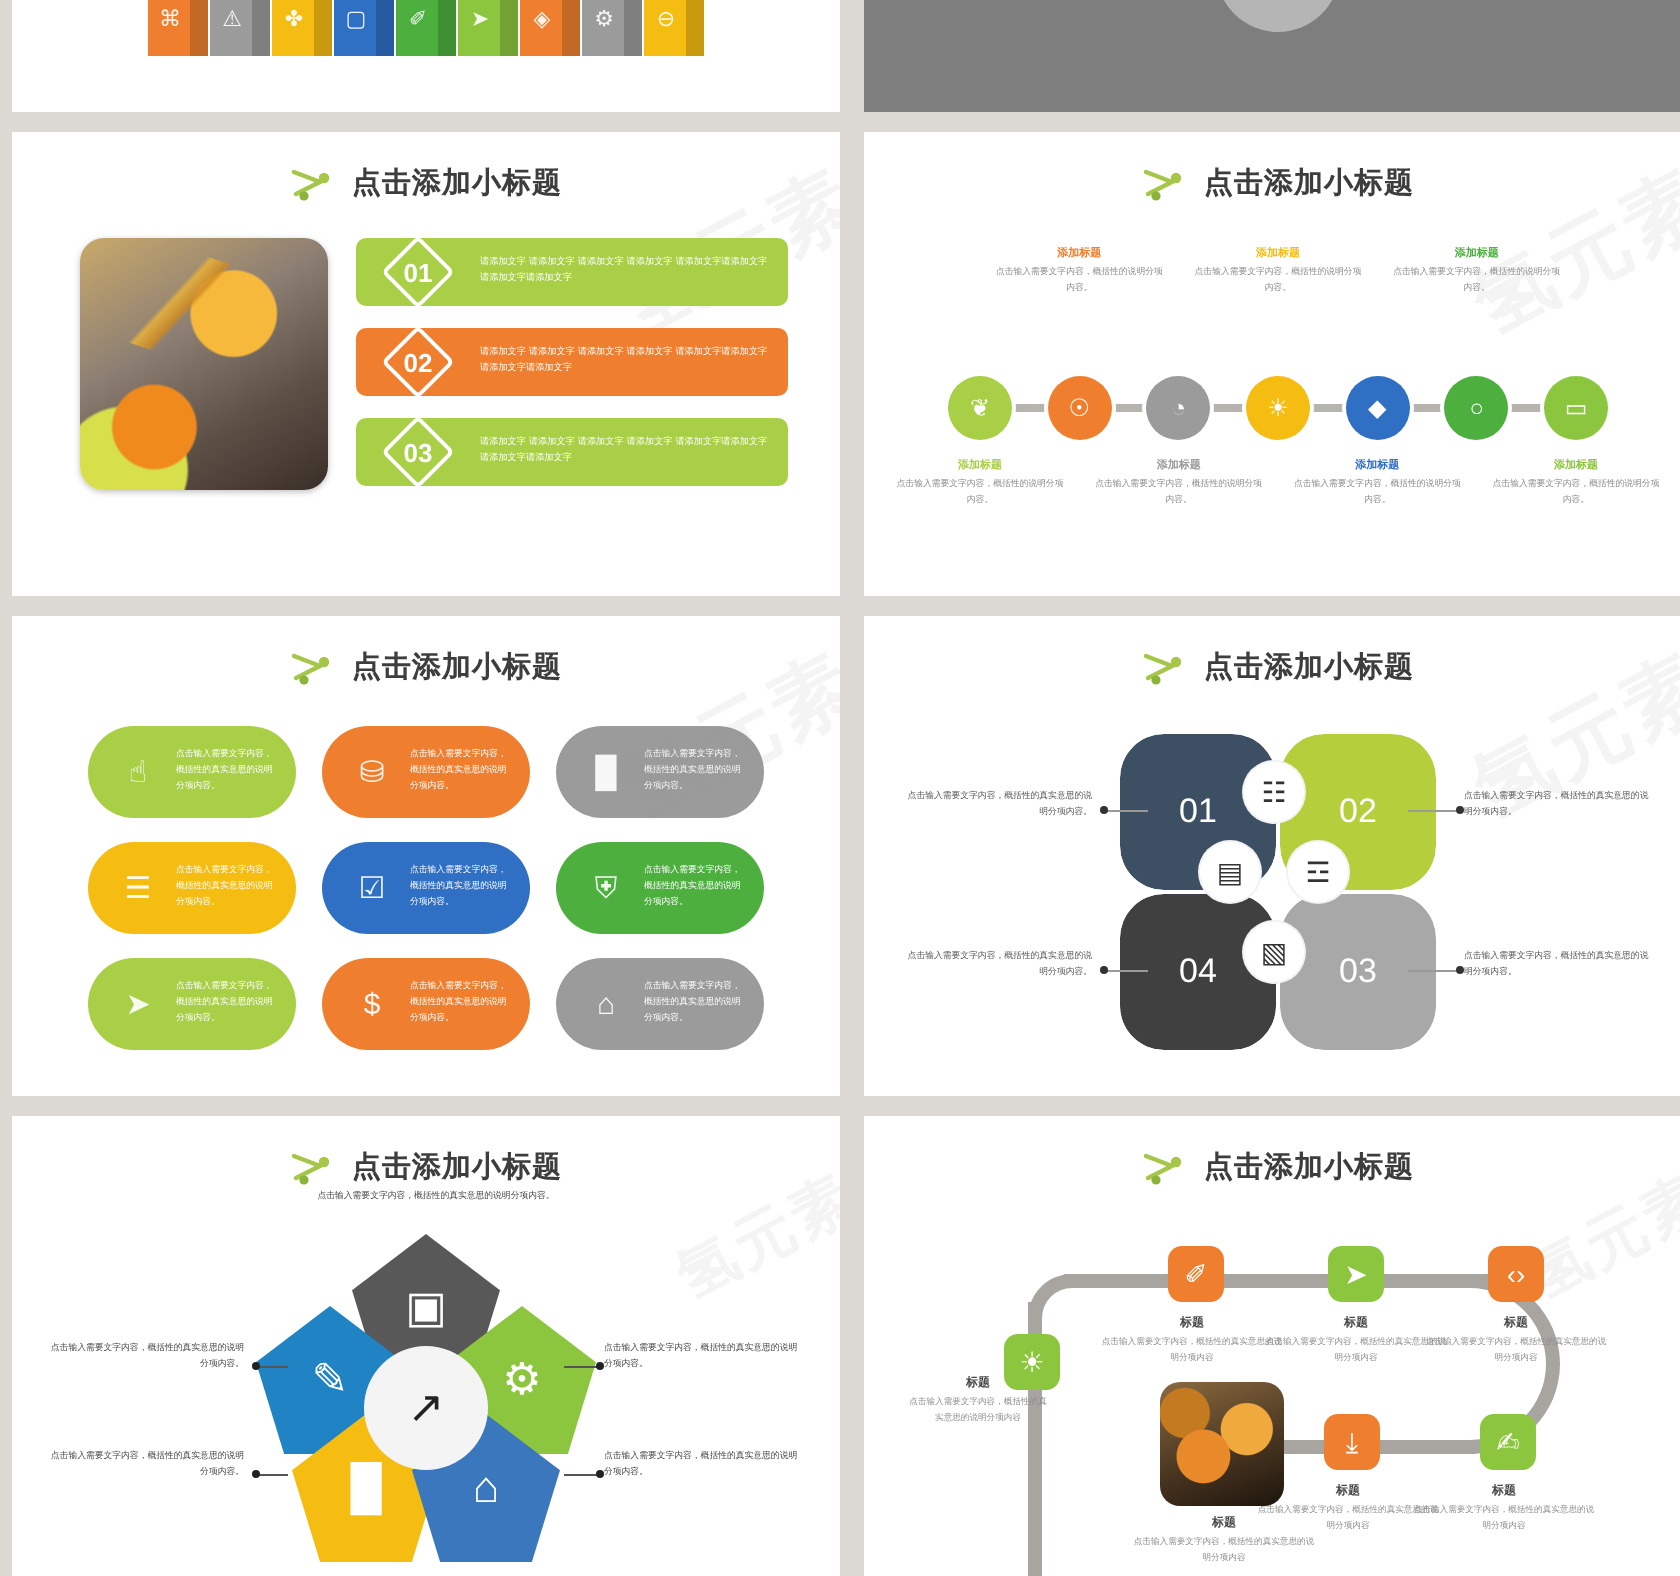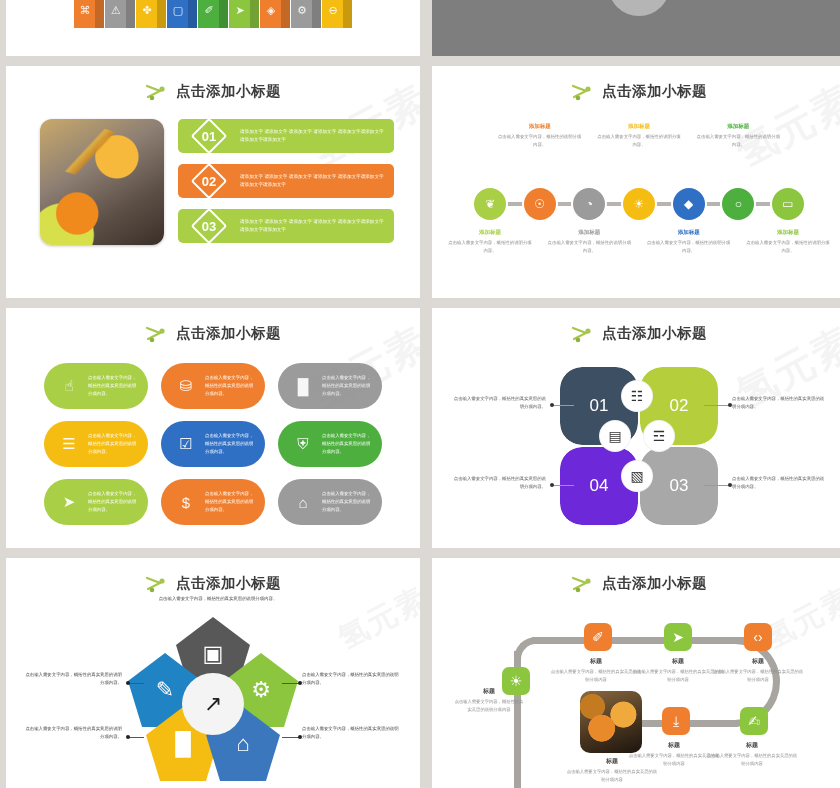--- a/index.html
+++ b/index.html
@@ -438,21 +438,21 @@
         </div>
         <div class="fl-txt" style="left: 300px; top: 46px; text-align: left;">点击输入需要文字内容，概括性的真实意思的说明分项内容。</div>
         <div class="fl-lead" style="top: 56px; left: 272px; width: 26px;"></div>
         <div class="fl-dot" style="top: 54px; left: 296px;"></div>
         <div class="petal" style="left: 208px; top: 98px; background: rgb(168, 168, 168);">
           <span>03</span>
         </div>
         <div class="fl-txt" style="left: 300px; top: 126px; text-align: left;">点击输入需要文字内容，概括性的真实意思的说明分项内容。</div>
         <div class="fl-lead" style="top: 136px; left: 272px; width: 26px;"></div>
         <div class="fl-dot" style="top: 134px; left: 296px;"></div>
-        <div class="petal" style="left: 128px; top: 98px; background: #6d28d9;">
+        <div class="petal" style="left: 128px; top: 98px; background: #404040;">
           <span>04</span>
         </div>
         <div class="fl-txt" style="left: 18px; top: 126px; text-align: right;">点击输入需要文字内容，概括性的真实意思的说明分项内容。</div>
         <div class="fl-lead" style="top: 136px; left: 120px; width: 22px;"></div>
         <div class="fl-dot" style="top: 134px; left: 118px;"></div>
         <div class="fl-ic" style="left: 190px; top: 32px;">☷</div>
         <div class="fl-ic" style="left: 168px; top: 72px;">▤</div>
         <div class="fl-ic" style="left: 212px; top: 72px;">☲</div>
         <div class="fl-ic" style="left: 190px; top: 112px;">▧</div>
       </div>

